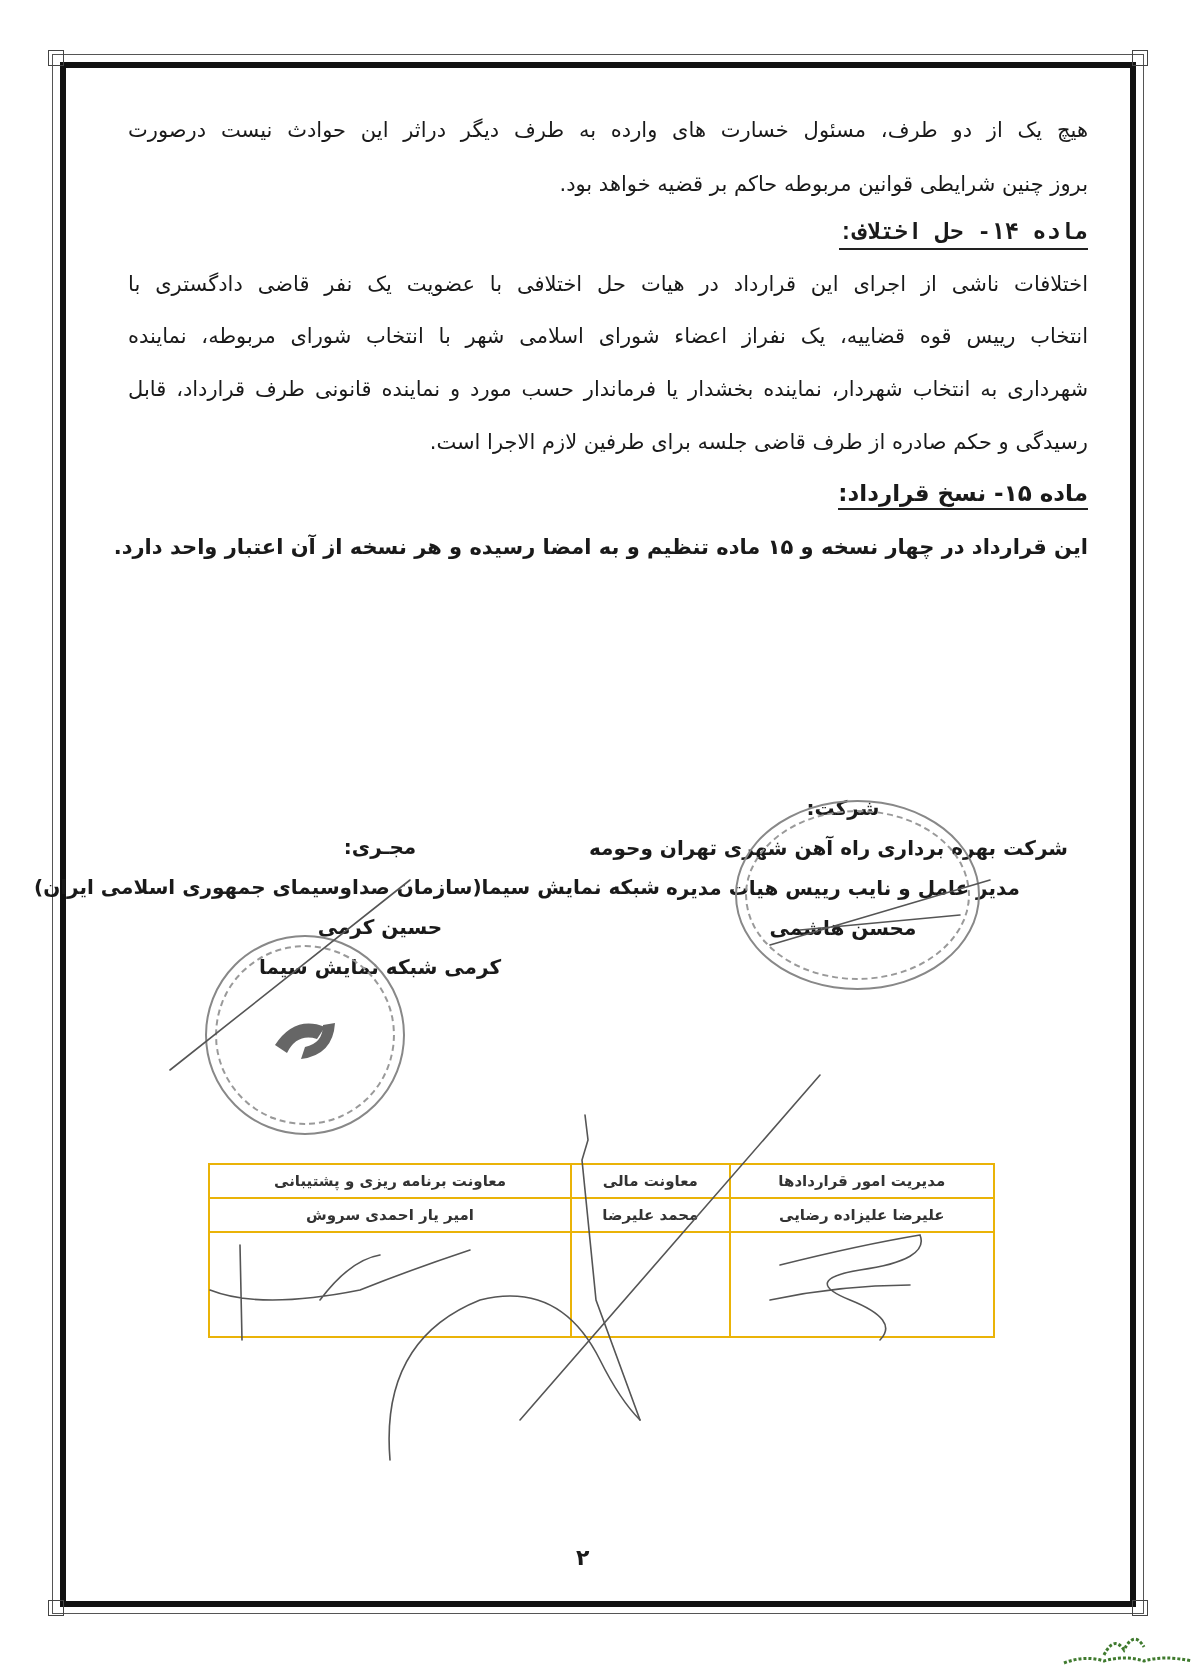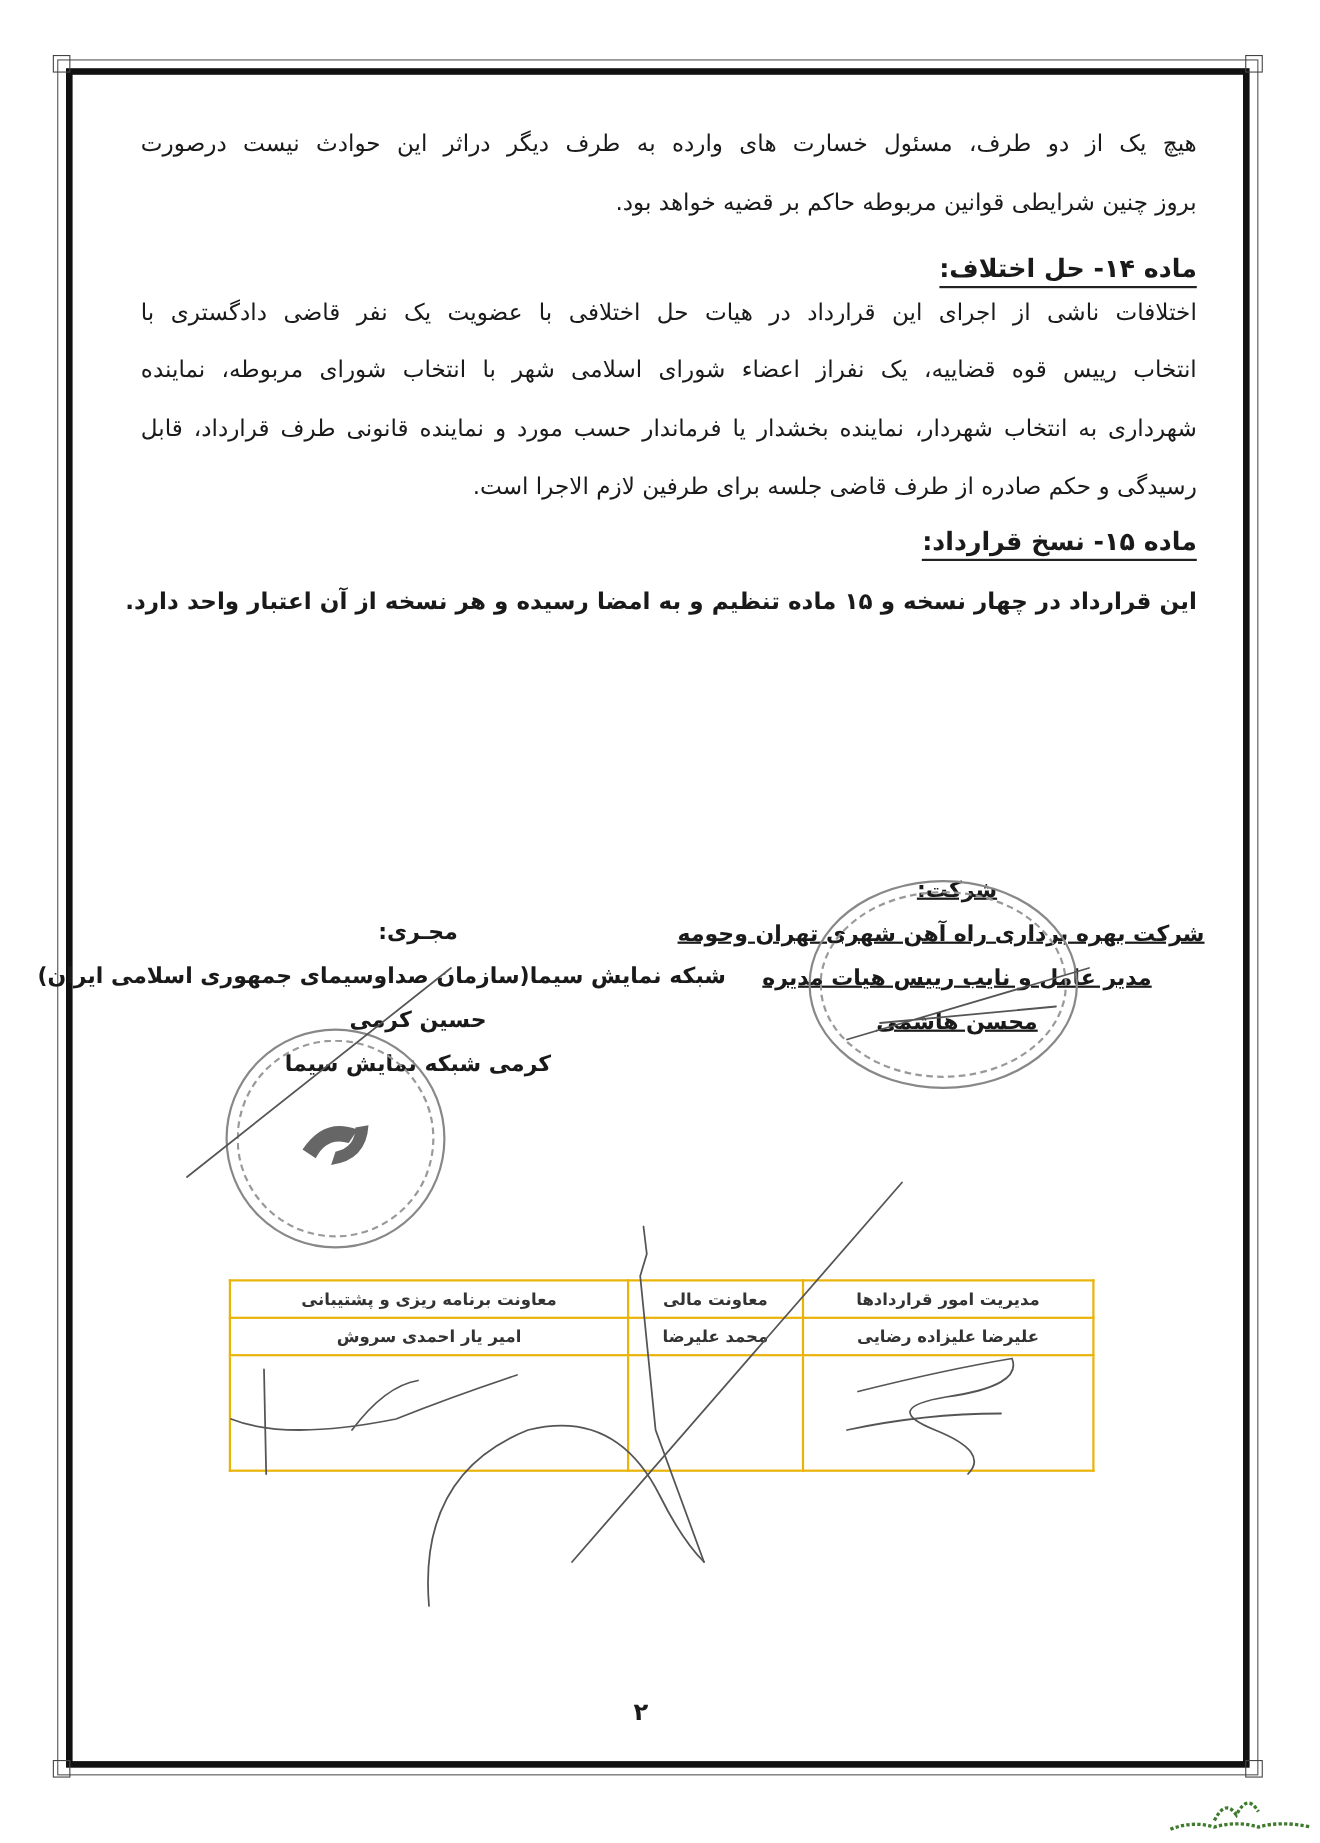--- a/index.html
+++ b/index.html
@@ -33,30 +33,30 @@
 <div class="frame-outer"></div>
 <div class="frame-inner"></div>
 <div class="corner" style="left:48px;top:50px;"></div>
 <div class="corner" style="left:1132px;top:50px;"></div>
 <div class="corner" style="left:48px;top:1600px;"></div>
 <div class="corner" style="left:1132px;top:1600px;"></div>
 
 <div class="line justify" style="top:118px;">هیچ یک از دو طرف، مسئول خسارت های وارده به طرف دیگر دراثر این حوادث نیست درصورت</div>
 <div class="line" style="top:172px;">بروز چنین شرایطی قوانین مربوطه حاکم بر قضیه خواهد بود.</div>
 
-<div class="heading" style="top:232px;">ماده ۱۴- حل اختلاف:</div>
+<div class="heading" style="top:218px;font-family:Liberation Mono, monospace;">ماده ۱۴- حل اختلاف:</div>
 <div class="line justify" style="top:272px;">اختلافات ناشی از اجرای این قرارداد در هیات حل اختلافی با عضویت یک نفر قاضی دادگستری با</div>
 <div class="line justify" style="top:324px;">انتخاب رییس قوه قضاییه، یک نفراز اعضاء شورای اسلامی شهر با انتخاب شورای مربوطه، نماینده</div>
 <div class="line justify" style="top:377px;">شهرداری به انتخاب شهردار، نماینده بخشدار یا فرماندار حسب مورد و نماینده قانونی طرف قرارداد، قابل</div>
 <div class="line" style="top:430px;">رسیدگی و حکم صادره از طرف قاضی جلسه برای طرفین لازم الاجرا است.</div>
 
 <div class="heading" style="top:480px;">ماده ۱۵- نسخ قرارداد:</div>
 <div class="line" style="top:535px;font-weight:bold;">این قرارداد در چهار نسخه و ۱۵ ماده تنظیم و به امضا رسیده و هر نسخه از آن اعتبار واحد دارد.</div>
 
-<div class="sig-block" style="left:645px;width:450px;top:788px;text-decoration:underline;">
+<div class="sig-block" style="left:618px;width:450px;top:788px;">
   <div>شرکت:</div>
   <div>شرکت بهره برداری راه آهن شهری تهران وحومه</div>
   <div>مدیر عامل و نایب رییس هیات مدیره</div>
   <div>محسن هاشمی</div>
 </div>
 
 <div class="sig-block" style="left:100px;width:560px;top:788px;margin-top:39px;">
   <div>مجـری:</div>
   <div>شبکه نمایش سیما(سازمان صداوسیمای جمهوری اسلامی ایران)</div>
   <div>حسین کرمی</div>

